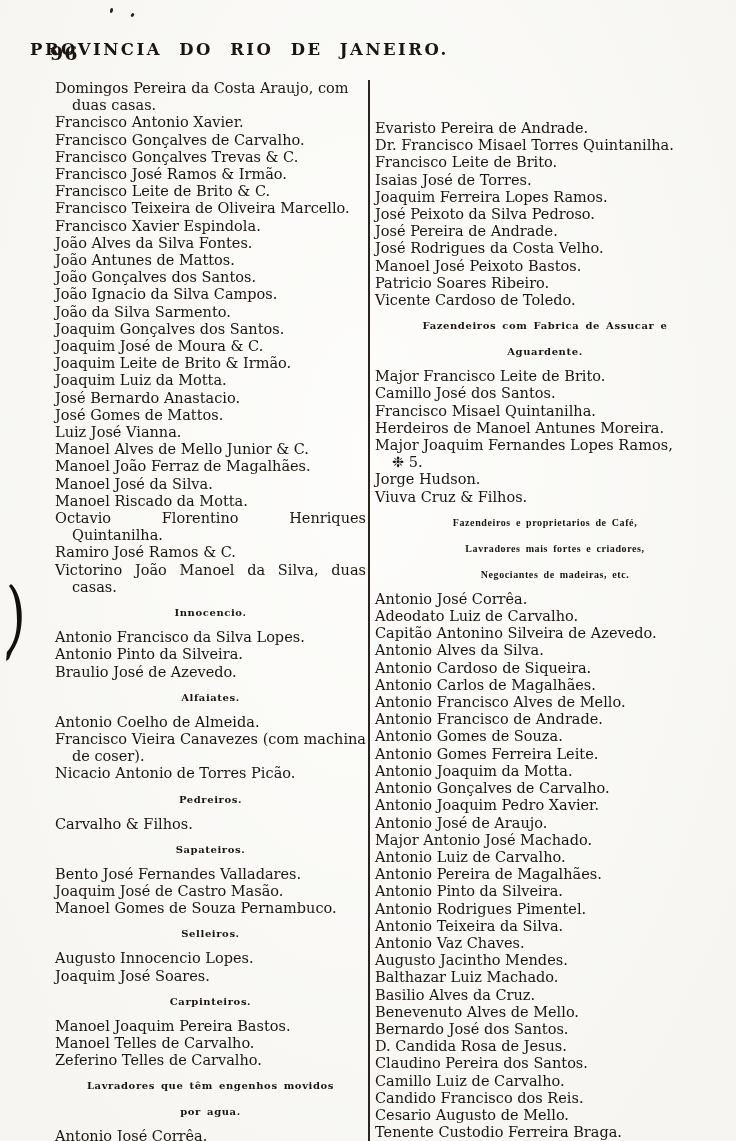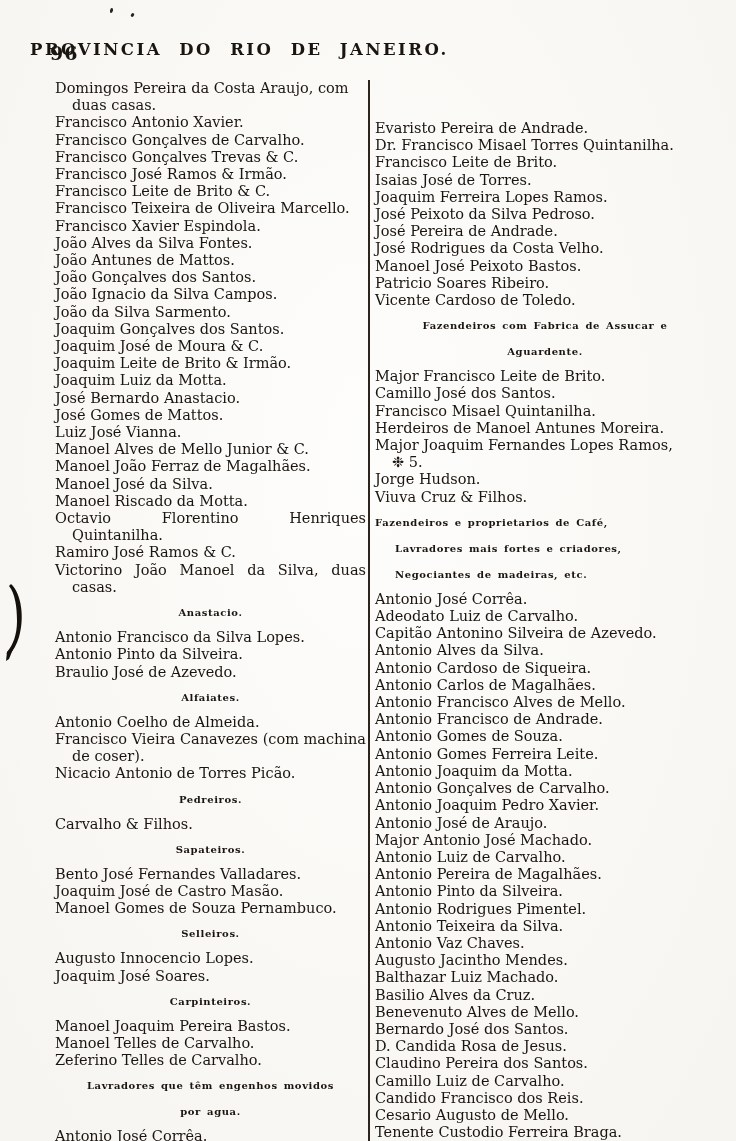--- a/index.html
+++ b/index.html
@@ -42,21 +42,21 @@
     padding-left:17px;text-indent:-17px;
     white-space:pre-wrap;
   }
   .section-heading{
     font-weight:bold;font-size:10px;line-height:26px;
     letter-spacing:0.6px;word-spacing:2px;
     margin:4px 0 3px 0;
     white-space:pre-wrap;
   }
   .heading-centered{text-align:center;}
-  .heading-block{text-align:left;padding-left:20px;text-indent:-20px;}
+  .heading-block{text-align:center;padding-left:20px;text-indent:-20px;font-family:Liberation Serif, serif;}
   .ink-blot{position:absolute;left:5px;top:583px;width:24px;height:80px;}
 </style>
 </head>
 <body>
 
 <div class="page">
 
   <div class="scan-speck speck-a"></div>
   <div class="scan-speck speck-b"></div>
 
@@ -88,21 +88,21 @@
         <div class="entry">José Bernardo Anastacio.</div>
         <div class="entry">José Gomes de Mattos.</div>
         <div class="entry">Luiz José Vianna.</div>
         <div class="entry">Manoel Alves de Mello Junior &amp; C.</div>
         <div class="entry">Manoel João Ferraz de Magalhães.</div>
         <div class="entry">Manoel José da Silva.</div>
         <div class="entry">Manoel Riscado da Motta.</div>
         <div class="entry">Octavio Florentino Henriques Quintanilha.</div>
         <div class="entry">Ramiro José Ramos &amp; C.</div>
         <div class="entry">Victorino João Manoel da Silva, duas casas.</div>
-        <div class="section-heading heading-centered">Anastacio.</div>
+        <div class="section-heading heading-centered">Innocencio.</div>
         <div class="entry">Antonio Francisco da Silva Lopes.</div>
         <div class="entry">Antonio Pinto da Silveira.</div>
         <div class="entry">Braulio José de Azevedo.</div>
         <div class="section-heading heading-centered">Alfaiates.</div>
         <div class="entry">Antonio Coelho de Almeida.</div>
         <div class="entry">Francisco Vieira Canavezes (com machina
 de coser).</div>
         <div class="entry">Nicacio Antonio de Torres Picão.</div>
         <div class="section-heading heading-centered">Pedreiros.</div>
         <div class="entry">Carvalho &amp; Filhos.</div>

